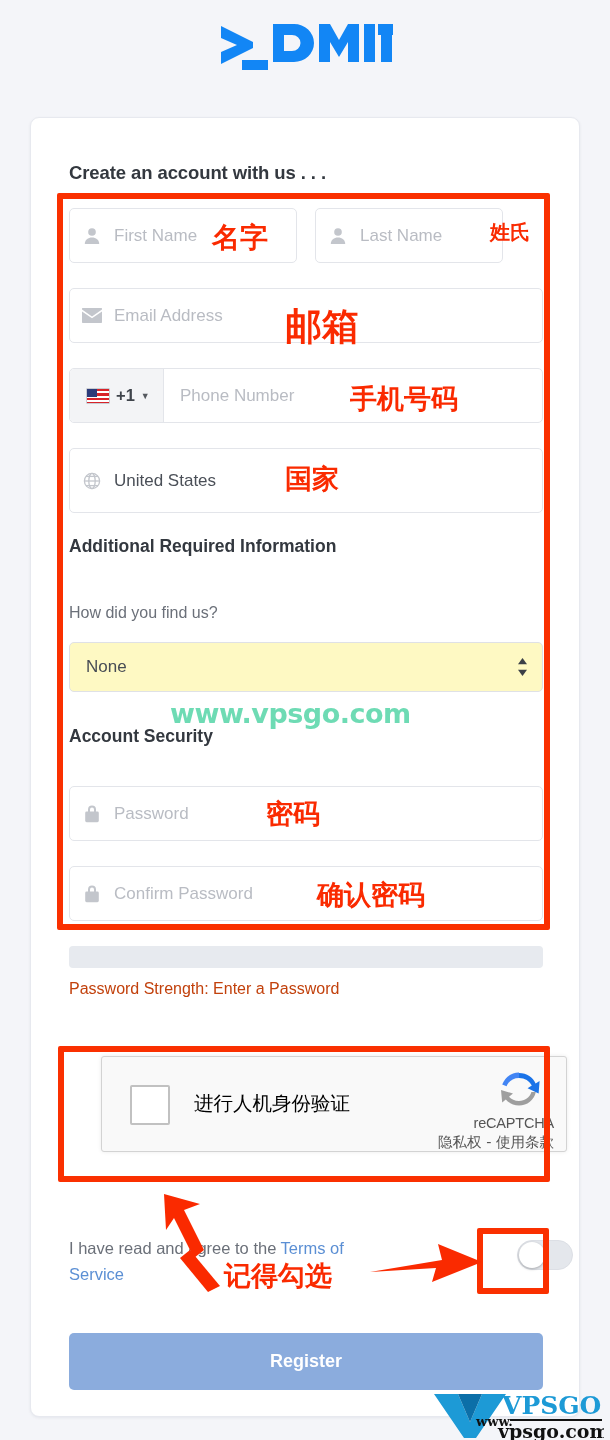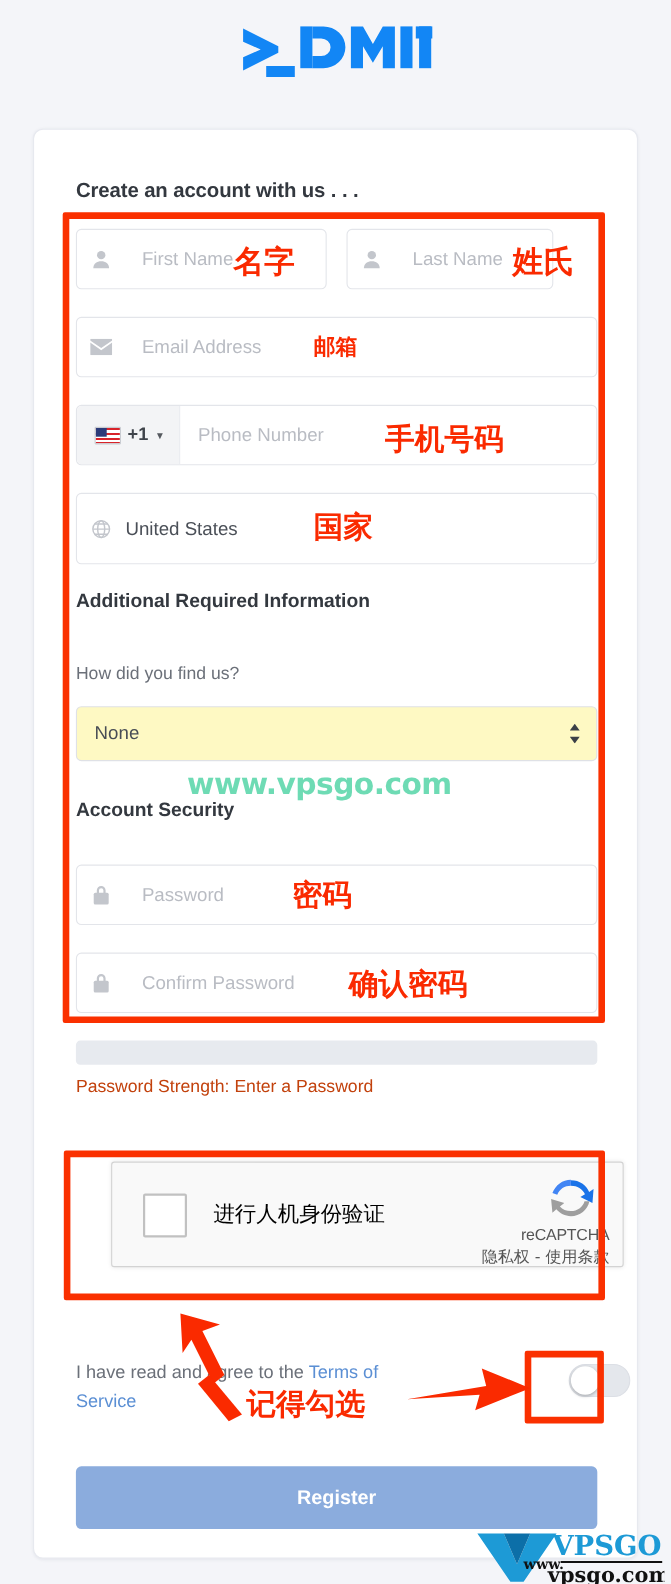--- a/index.html
+++ b/index.html
@@ -43,21 +43,20 @@
     display: flex; align-items: center;
   }
   .field .ficon {
     width: 44px; flex: 0 0 44px;
     display: flex; align-items: center; justify-content: center;
     color: #c3c6cc;
   }
   .field .fplace {
     font-size: 17px; color: #b9bcc3; font-weight: 400;
     white-space: nowrap;
-    margin-left: 15px;
   }
   .field .fvalue {
     font-size: 17px; color: #4a4f57; white-space: nowrap;
   }
 
   
   .phone-prefix {
     width: 94px; flex: 0 0 94px; height: 100%;
     background: #f3f4f6;
     border-right: 1px solid #e3e5ea;
@@ -346,22 +345,22 @@
     
   </div>
 
   <div class="ann-box" style="left:57px; top:193px; width:493px; height:737px;"></div>
 
   <div class="ann-box" style="left:58px; top:1046px; width:492px; height:136px;"></div>
 
   <div class="ann-box" style="left:477px; top:1228px; width:72px; height:66px;"></div>
 
   <div class="ann-text" style="left:212px; top:219px; font-size:28px;">名字</div>
-  <div class="ann-text" style="left:466px; top:219px; font-size:28px;">姓氏</div>
-  <div class="ann-text" style="left:285px; top:302px; font-size:20px;">邮箱</div>
+  <div class="ann-text" style="left:490px; top:219px; font-size:20px;">姓氏</div>
+  <div class="ann-text" style="left:285px; top:302px; font-size:37px;">邮箱</div>
   <div class="ann-text" style="left:350px; top:381px; font-size:27px;">手机号码</div>
   <div class="ann-text" style="left:285px; top:461px; font-size:27px;">国家</div>
   <div class="ann-text" style="left:266px; top:796px; font-size:27px;">密码</div>
   <div class="ann-text" style="left:317px; top:877px; font-size:27px;">确认密码</div>
   <div class="ann-text" style="left:224px; top:1258px; font-size:27px;">记得勾选</div>
 
   <svg class="ann-arrow" style="left:160px; top:1188px;" width="110" height="105">
     <g fill="#fa2a00">
       <polygon points="4,6 40,16 24,22 44,62 34,70 14,30 6,42"></polygon>
       <polygon points="30,62 60,98 48,104 20,70"></polygon>

